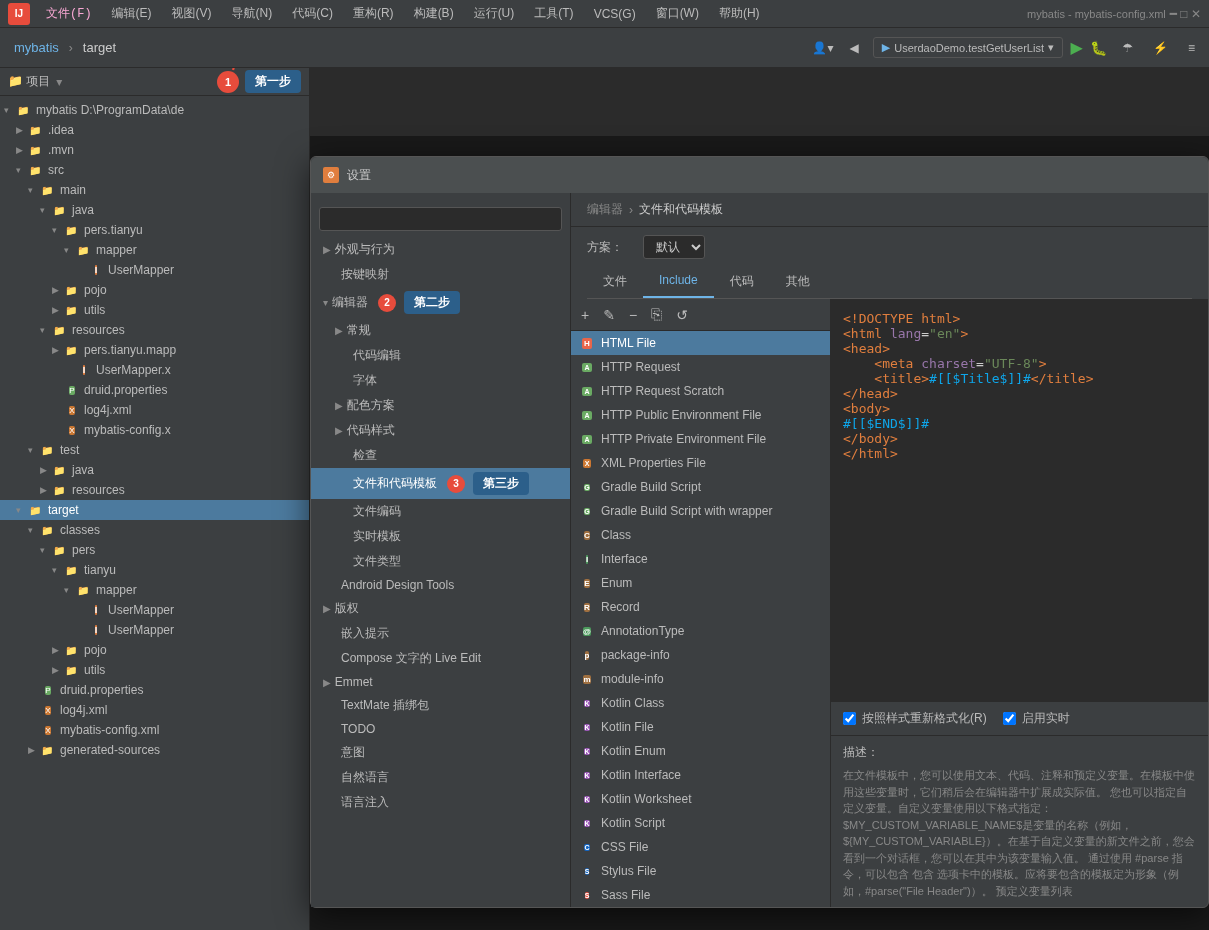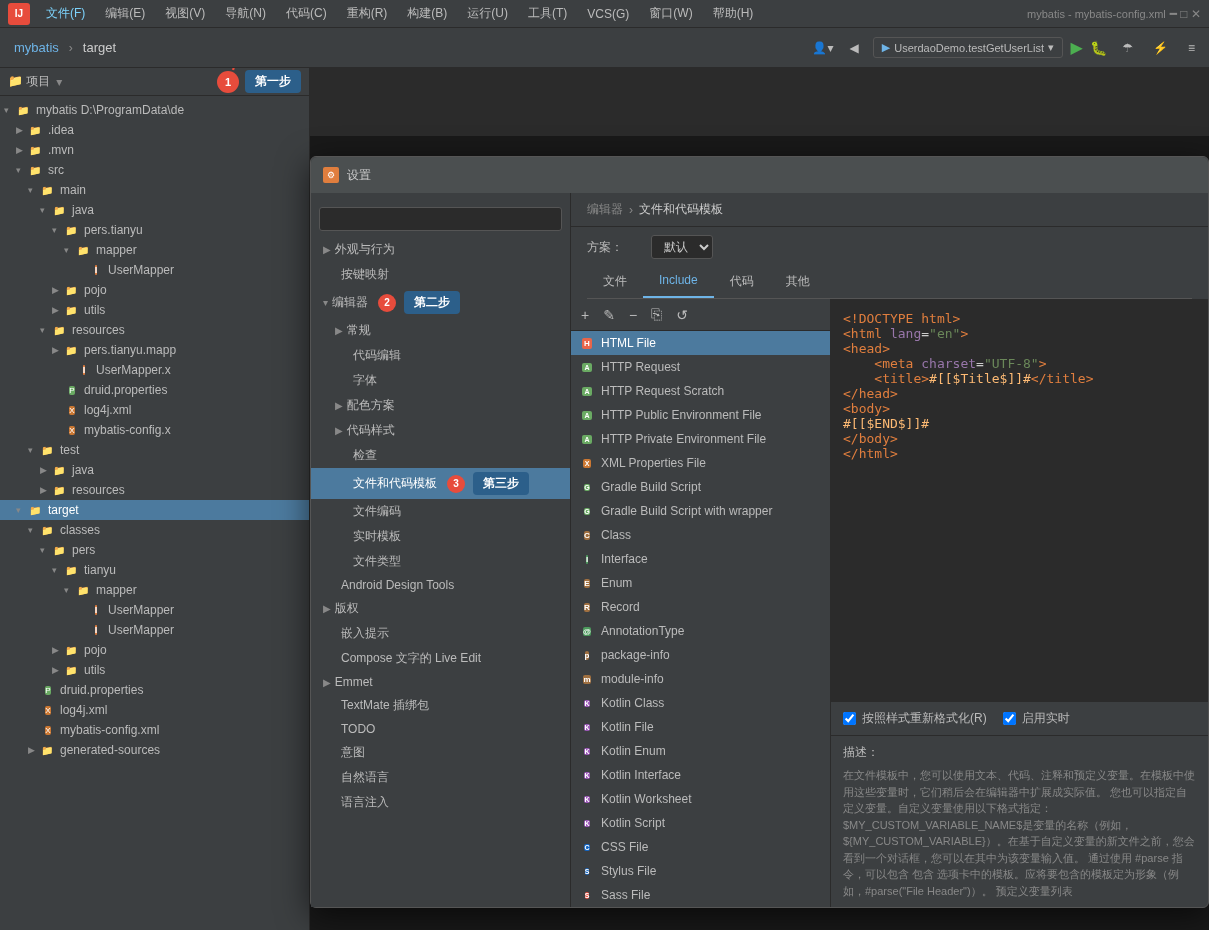--- a/index.html
+++ b/index.html
@@ -2,21 +2,21 @@
 <html><head>
   <meta charset="utf-8">
   <style>
     * { box-sizing: border-box; margin: 0; padding: 0; }
     body { font-family: 'Microsoft YaHei', Arial, sans-serif; font-size: 12px; background: #3c3f41; color: #ccc; overflow: hidden; width: 1209px; height: 930px; }
 
     
     .menu-bar { background: #3c3f41; height: 28px; display: flex; align-items: center; padding: 0 8px; gap: 4px; border-bottom: 1px solid #2b2b2b; }
     .menu-bar .logo { width: 22px; height: 22px; background: #e74c3c; border-radius: 3px; display: flex; align-items: center; justify-content: center; font-size: 10px; color: white; font-weight: bold; margin-right: 4px; }
     .menu-item { color: #bbb; padding: 2px 8px; cursor: pointer; font-size: 12px; }
-    .menu-item.active { color: #7dd3fc; }
+    .menu-item.active { color: #f9a8d4; font-family: Liberation Mono, monospace; }
 
     
     .toolbar { background: #3c3f41; height: 40px; display: flex; align-items: center; padding: 0 8px; gap: 4px; border-bottom: 1px solid #2b2b2b; }
     .toolbar-brand { color: #ccc; font-size: 13px; padding: 2px 6px; cursor: pointer; }
     .toolbar-brand.active { color: #6eb4e7; }
     .toolbar-btn { background: none; border: none; color: #bbb; cursor: pointer; padding: 3px 6px; border-radius: 3px; font-size: 12px; }
     .run-config { background: #3c3f41; border: 1px solid #555; color: #bbb; padding: 3px 8px; border-radius: 3px; font-size: 11px; display: flex; align-items: center; gap: 4px; cursor: pointer; }
     .run-btn { background: none; border: none; cursor: pointer; color: #4caf50; font-size: 16px; }
     .debug-btn { background: none; border: none; cursor: pointer; color: #6eb4e7; font-size: 14px; }
 
@@ -52,21 +52,21 @@
     .nav-item.selected { background: #4c7a9e; color: #fff; }
     .nav-indent { padding-left: 24px; }
     .expand-icon { color: #888; font-size: 10px; }
 
     
     .settings-content { flex: 1; display: flex; flex-direction: column; overflow: hidden; }
     .breadcrumb-bar { padding: 8px 16px; border-bottom: 1px solid #2b2b2b; display: flex; align-items: center; gap: 6px; font-size: 12px; color: #888; }
 
     
     .ft-header { padding: 8px 16px 0; }
-    .ft-scheme { display: flex; align-items: center; gap: 28px; padding-bottom: 8px; }
+    .ft-scheme { display: flex; align-items: center; gap: 20px; padding-bottom: 8px; }
     .ft-scheme label { color: #bbb; font-size: 12px; }
     .ft-scheme select { background: #2b2b2b; border: 1px solid #555; color: #ccc; padding: 3px 8px; border-radius: 3px; font-size: 12px; }
     .ft-tabs { display: flex; gap: 0; border-bottom: 1px solid #555; }
     .ft-tab { padding: 6px 16px; cursor: pointer; color: #bbb; font-size: 12px; border-bottom: 2px solid transparent; }
     .ft-tab.active { color: #6eb4e7; border-bottom: 2px solid #6eb4e7; }
 
     
     .ft-main { flex: 1; display: flex; overflow: hidden; }
     .ft-list-area { width: 260px; border-right: 1px solid #2b2b2b; display: flex; flex-direction: column; }
     .ft-toolbar { height: 32px; display: flex; align-items: center; padding: 0 4px; gap: 2px; background: #3c3f41; border-bottom: 1px solid #2b2b2b; }
@@ -91,21 +91,21 @@
     
     .step-badge { width: 22px; height: 22px; border-radius: 50%; background: #e74c3c; color: white; font-size: 11px; font-weight: bold; display: flex; align-items: center; justify-content: center; flex-shrink: 0; }
     .step-label { background: #2c5f8a; color: white; padding: 3px 10px; border-radius: 4px; font-size: 12px; font-weight: bold; }
     .step-label-2 { background: #2c5f8a; color: white; padding: 3px 10px; border-radius: 4px; font-size: 12px; font-weight: bold; }
     .step-arrow { color: #e74c3c; font-size: 18px; font-weight: bold; }
 
     
     .code-tag { color: #e07e3e; }
     .code-attr { color: #9876aa; }
     .code-val { color: #6a8759; }
-    .code-text { color: #fdba74; }
+    .code-text { color: #0ea5e9; }
 
     
     ::-webkit-scrollbar { width: 6px; height: 6px; }
     ::-webkit-scrollbar-track { background: #2b2b2b; }
     ::-webkit-scrollbar-thumb { background: #555; border-radius: 3px; }
 
     .html-icon { background: #e8654a; color: white; border-radius: 2px; font-size: 8px; font-weight: bold; padding: 1px 2px; }
     .api-icon { background: #6aaa63; color: white; border-radius: 2px; font-size: 7px; font-weight: bold; padding: 1px 2px; }
     .xml-file-icon { background: #cc7832; color: white; border-radius: 2px; font-size: 7px; font-weight: bold; padding: 1px 2px; }
     .gradle-icon { background: #6aaa63; color: white; border-radius: 2px; font-size: 7px; font-weight: bold; }

